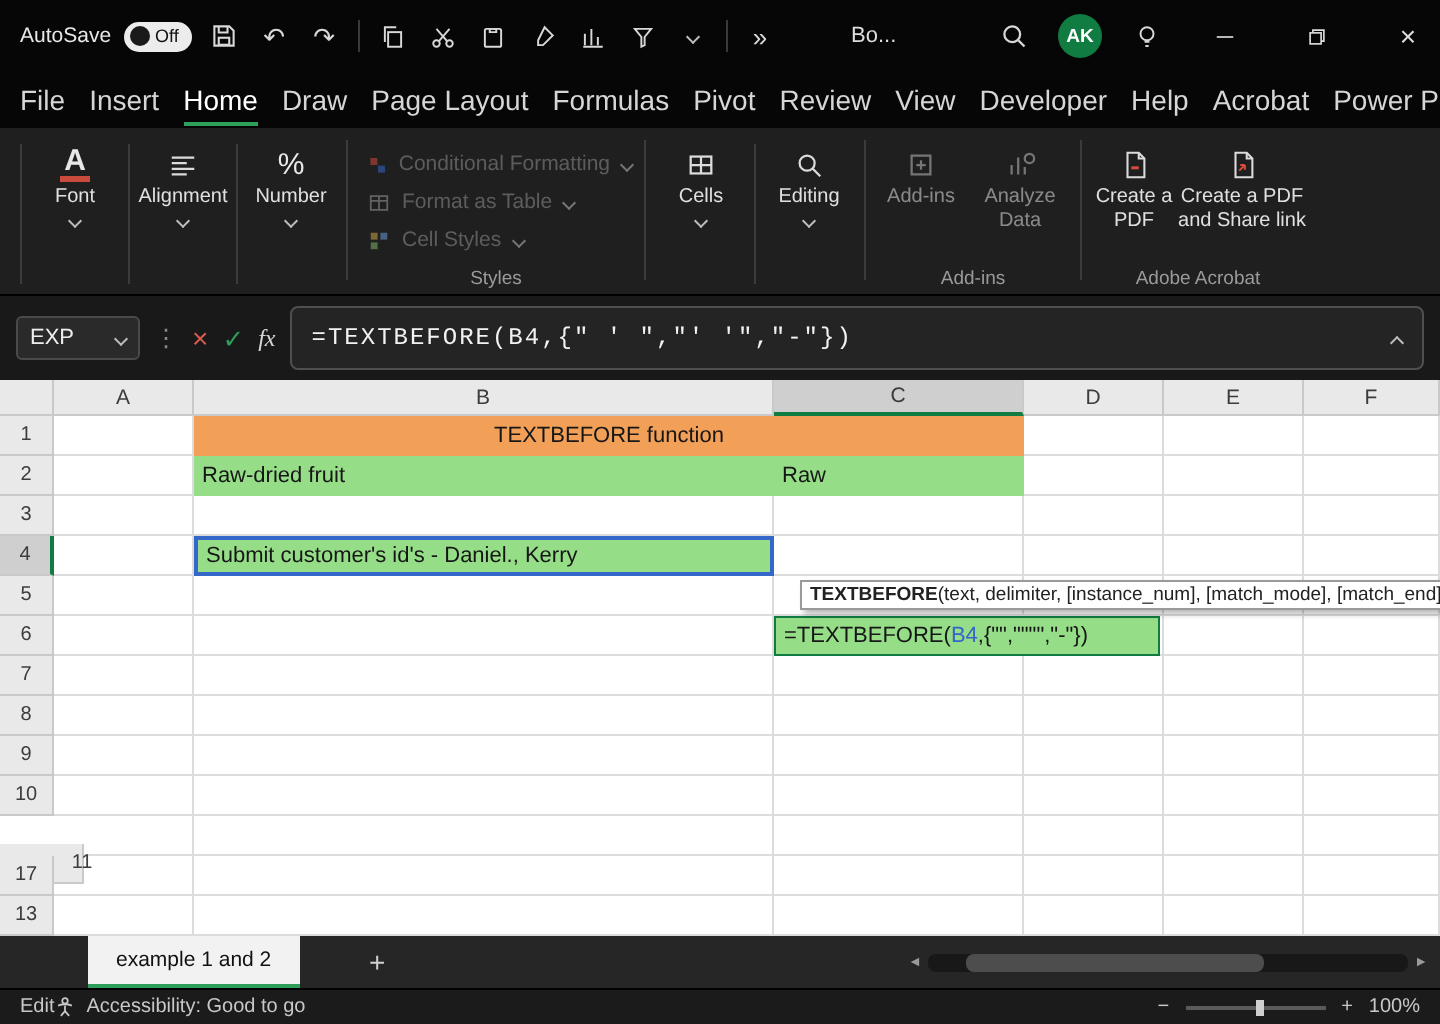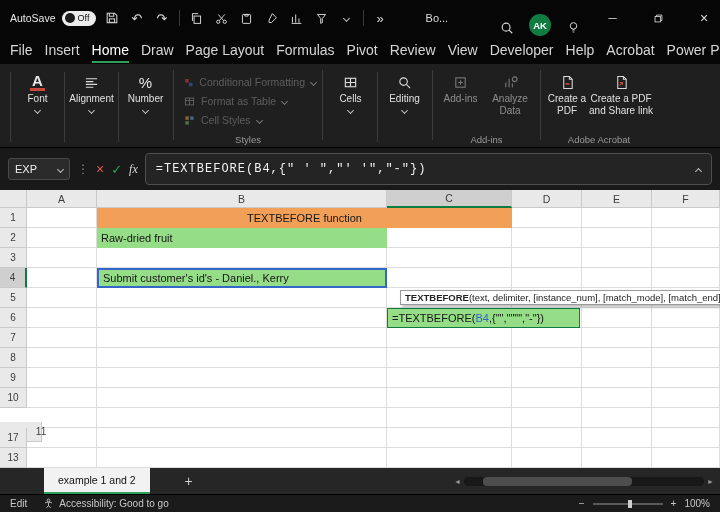--- a/index.html
+++ b/index.html
@@ -10,21 +10,21 @@
 .chev{width:5px;height:5px;border-right:1.3px solid #bdbdbd;border-bottom:1.3px solid #bdbdbd;transform:rotate(45deg);display:inline-block;flex:none}
 .chev.up{transform:rotate(-135deg)}
 .vline{width:1px;height:16px;background:#3a3a3a;flex:none}
 
 #titlebar{position:absolute;left:0;top:0;width:720px;height:36px;background:#060606;display:flex;align-items:center;padding:0 0 0 10px;gap:8px}
 .autosave{display:flex;align-items:center;gap:6px;font-size:10.5px;color:#e8e8e8;flex:none}
 .toggle{width:34px;height:15px;background:#ececec;border-radius:8px;display:flex;align-items:center;gap:3px;padding:0 3px;color:#111;font-size:9px}
 .knob{width:10px;height:10px;border-radius:50%;background:#1a1a1a;flex:none}
 .tbtn{width:17px;height:17px;display:flex;align-items:center;justify-content:center;color:#d8d8d8;font-size:13px;flex:none}
 .wbname{font-size:11px;color:#ddd;margin-left:29px;white-space:nowrap}
-.right-cluster{margin-left:auto;display:flex;align-items:flex-end;gap:14px}
+.right-cluster{margin-left:auto;display:flex;align-items:center;gap:14px}
 .avatar{width:22px;height:22px;border-radius:50%;background:#107C41;color:#fff;font-size:9.5px;display:flex;align-items:center;justify-content:center;font-weight:bold}
 .winbtn{width:32px;height:36px;display:flex;align-items:center;justify-content:center;color:#ddd;font-size:14px}
 
 #menubar{position:absolute;left:0;top:36px;width:720px;height:28px;background:#060606;display:flex;align-items:center;padding:0 4px}
 .menu-item{font-size:14px;color:#d6d6d6;padding:0 6px;height:28px;display:flex;align-items:center;position:relative;white-space:nowrap}
 .menu-item.active{color:#fff}
 .menu-item.active::after{content:"";position:absolute;left:6px;right:6px;bottom:1px;height:2.5px;background:#2E9E5B}
 .menu-right{margin-left:auto;display:flex;align-items:center;gap:6px;padding-right:6px}
 .commentbtn{width:24px;height:18px;border:1px solid #5a5a5a;border-radius:4px;display:flex;align-items:center;justify-content:center}
 .sharebox{width:20px;height:18px;background:#9FD6AE;border-radius:3px;display:flex;align-items:center;justify-content:center}
@@ -64,21 +64,21 @@
 .tooltip{position:absolute;background:#fff;border:1px solid #9a9a9a;box-shadow:2px 2px 3px rgba(0,0,0,.28);font-size:9.5px;color:#222;padding:1px 4px;white-space:nowrap;z-index:6}
 
 #tabbar{position:absolute;left:0;top:468px;width:720px;height:26px;background:#262626;display:flex;align-items:center}
 .sheettab{margin-left:44px;height:26px;background:#F2F2F2;color:#111;font-size:10.5px;display:flex;align-items:center;padding:0 14px;border-bottom:2.5px solid #2E9E5B;flex:none}
 .addtab{margin-left:30px;color:#cfcfcf;font-size:14px;width:18px;text-align:center}
 .hscroll{position:absolute;right:6px;top:8px;width:260px;height:10px;display:flex;align-items:center;gap:3px}
 .scroll-arrow{color:#9a9a9a;font-size:7px;line-height:1}
 .scroll-track{flex:1;height:9px;background:#181818;position:relative;border-radius:4px}
 .scroll-thumb{position:absolute;left:8%;width:62%;height:9px;background:#4d4d4d;border-radius:4px}
 
-#statusbar{position:absolute;left:0;top:494px;width:720px;height:18px;background:#1b1b1b;border-top:1px solid #000;display:flex;align-items:center;font-size:10px;color:#c8c8c8;padding:0 10px;gap:16px}
+#statusbar{position:absolute;left:0;top:494px;width:720px;height:18px;background:#1b1b1b;border-top:1px solid #000;display:flex;align-items:center;font-size:10px;color:#c8c8c8;padding:0 10px;}
 .acc{display:flex;align-items:center;gap:5px}
 .zoomwrap{margin-left:auto;display:flex;align-items:center;gap:8px}
 .zoomtrack{width:70px;height:2px;background:#5a5a5a;position:relative}
 .zoomthumb{position:absolute;left:50%;top:-3px;width:4px;height:8px;background:#cfcfcf}
 b{font-weight:bold}
 </style>
 </head>
 <body>
 
 <div id="app">
@@ -370,20 +370,21 @@
       <div class="hgrid" style="top: 257px;"></div>
       <div class="hgrid" style="top: 277px;"></div>
       <div class="vgrid" style="left: 96px;"></div>
       <div class="vgrid" style="left: 386px;"></div>
       <div class="vgrid" style="left: 511px;"></div>
       <div class="vgrid" style="left: 581px;"></div>
       <div class="vgrid" style="left: 651px;"></div>
       <div class="vgrid" style="left: 719px;"></div>
       <div class="cell center" style="left: 97px; top: 18px; width: 415px; background: rgb(242, 160, 87);">TEXTBEFORE function</div>
       <div class="cell" style="left: 97px; top: 38px; width: 290px; background: rgb(149, 221, 135);">Raw-dried fruit</div>
+      <div class="cell" style="left: 387px; top: 38px; width: 125px; background: rgb(149, 221, 135);">Raw</div>
       <div class="cell" style="left: 97px; top: 78px; width: 290px; background: rgb(149, 221, 135); border: 2px solid rgb(53, 102, 201);">Submit customer's id's - Daniel., Kerry</div>
       <div class="cell" style="left: 387px; top: 78px; width: 193px; background: rgb(149, 221, 135); border: 1px solid rgb(16, 124, 65); z-index: 4; margin-top: 40px;">
         <span>=TEXTBEFORE(</span>
         <span style="color: rgb(53, 102, 201);">B4</span>
         <span>,{"","""","-"})</span>
       </div>
       <div class="colhdr" style="left: 0px; width: 27px;"></div>
       <div class="colhdr" style="left: 27px; width: 70px;">A</div>
       <div class="colhdr" style="left: 97px; width: 290px;">B</div>
       <div class="colhdr sel" style="left: 387px; width: 125px;">C</div>

